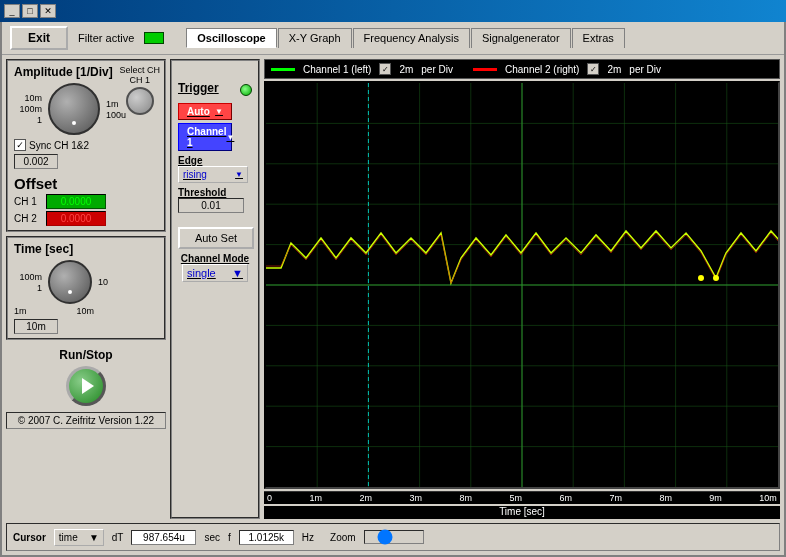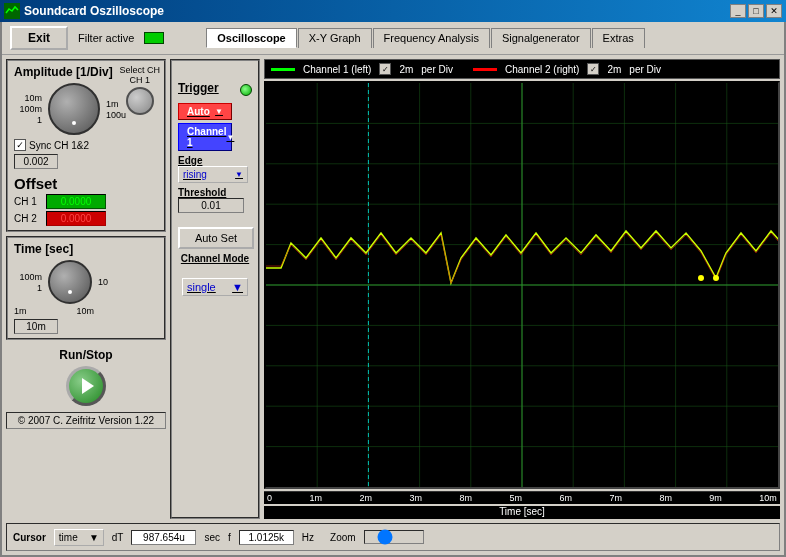--- a/index.html
+++ b/index.html
@@ -312,21 +312,21 @@
       background: #d4d0c8;
       border: 1px outset #ffffff;
       padding: 2px 4px;
       font-size: 11px;
       width: 66px;
       display: flex;
       align-items: center;
       justify-content: space-between;
       color: #0000cc;
       cursor: pointer;
-      margin-top: 14px;
+      margin-top: 0;
     }
 
     
     .run-stop-section {
       display: flex;
       flex-direction: column;
       align-items: center;
       margin-top: 4px;
     }
     .run-stop-label {
@@ -384,21 +384,20 @@
       padding: 3px 10px;
       font-size: 11px;
       cursor: pointer;
       color: #000;
     }
     .tab.active {
       background: #ffffff;
       border-bottom: 1px solid #ffffff;
       z-index: 1;
       font-weight: bold;
-      margin-left: 20px;
     }
 
     
     .channel-bar {
       background: #000000;
       display: flex;
       align-items: center;
       padding: 3px 6px;
       gap: 8px;
       border: 1px solid #555;
@@ -516,27 +515,20 @@
       height: 14px;
       appearance: none;
       background: #d4d0c8;
       border: 1px inset #808080;
     }
   </style>
 </head>
 <body>
 
 <div class="title-bar">
-  <div class="title-bar-left">
-    <svg class="title-icon" viewBox="0 0 16 16">
-      <rect width="16" height="16" fill="#006600"></rect>
-      <polyline points="2,10 5,6 8,8 11,4 14,7" stroke="#00ff00" stroke-width="1.5" fill="none"></polyline>
-    </svg>
-    <span class="title-text">Soundcard Oszilloscope</span>
-  </div>
   <div class="title-buttons">
     <button class="title-btn">_</button>
     <button class="title-btn">□</button>
     <button class="title-btn">✕</button>
   </div>
 </div>
 
 <div class="main-container">
 
   <div class="top-controls" style="padding: 4px 8px; display:flex; align-items:center; gap:10px; border-bottom: 1px solid #999;">

